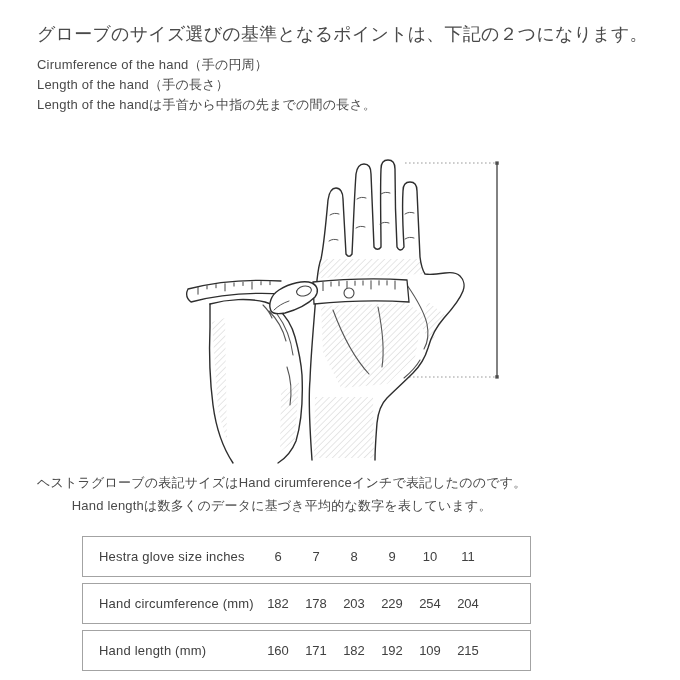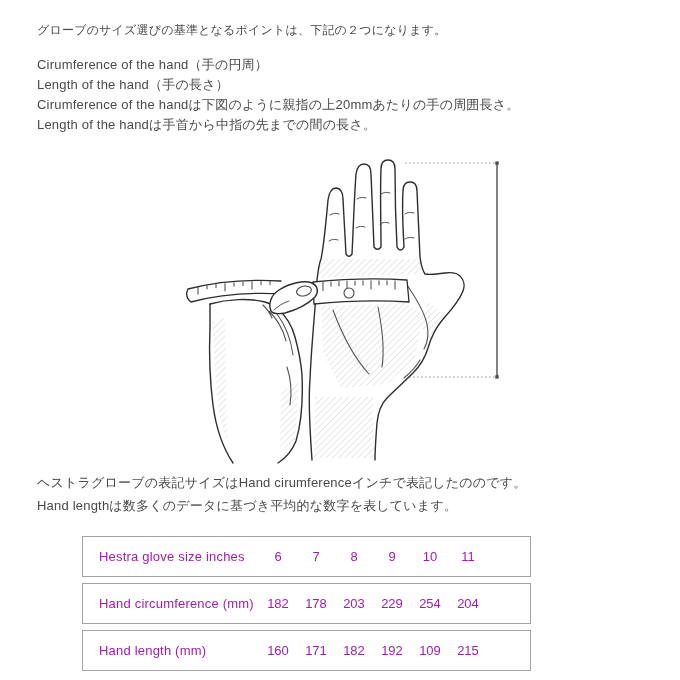--- a/index.html
+++ b/index.html
@@ -5,47 +5,46 @@
   * { margin:0; padding:0; box-sizing:border-box; }
   html,body { background:#ffffff; }
   .page {
     position:relative;
     width:680px; height:680px;
     background:#ffffff;
     font-family:"Liberation Sans","DejaVu Sans",sans-serif;
     color:#4a4a4a;
     overflow:hidden;
   }
-  .textline { position:absolute; font-size:12px; letter-spacing:.2px; white-space:nowrap; }
+  .textline { position:absolute; font-size:18px; letter-spacing:.2px; white-space:nowrap; }
   .block { position:absolute; font-size:13px; letter-spacing:.2px; line-height:20px; white-space:nowrap; }
-  .notes { line-height:23px; }
+  .notes { line-height:23px;text-align:center; }
   .illustration { position:absolute; left:173px; top:152px; width:330px; height:320px; }
   .size-table { position:absolute; left:82px; top:536px; width:449px; }
   .trow {
     display:flex; align-items:center;
     height:41px; margin-bottom:6px;
     border:1px solid #a3a3a3;
     background:#ffffff;
-    padding-left:16px; font-size:13px; color:#a21caf;
+    padding-left:16px; font-size:13px; color:#404040;
   }
   .trow:last-child { margin-bottom:12px; }
   .tlabel { width:160px; flex:0 0 160px; letter-spacing:.2px; }
   .tcell { width:38px; flex:0 0 38px; text-align:center; }
 </style>
 </head>
 <body>
 
 <div class="page">
 
   <p class="textline" style="left:37px; top:22px;">グローブのサイズ選びの基準となるポイントは、下記の２つになります。</p>
 
   <div class="block" style="left:37px; top:55px;">
     <p>Cirumference of the hand（手の円周）</p>
     <p>Length of the hand（手の長さ）</p>
-    <p>Cirumference of the handは下図のように親指の上20mmあたりの手の周囲長さ。</p>
     <p>Length of the handは手首から中指の先までの間の長さ。</p>
   </div>
 
   <div class="illustration">
     <svg width="330" height="320" viewBox="0 0 330 320" xmlns="http://www.w3.org/2000/svg">
       <defs>
         <pattern id="hatch" width="4.5" height="4.5" patternUnits="userSpaceOnUse" patternTransform="rotate(45)">
           <line x1="0" y1="0" x2="0" y2="4.5" stroke="#6b6b6b" stroke-width="0.75"></line>
         </pattern>
       </defs>

